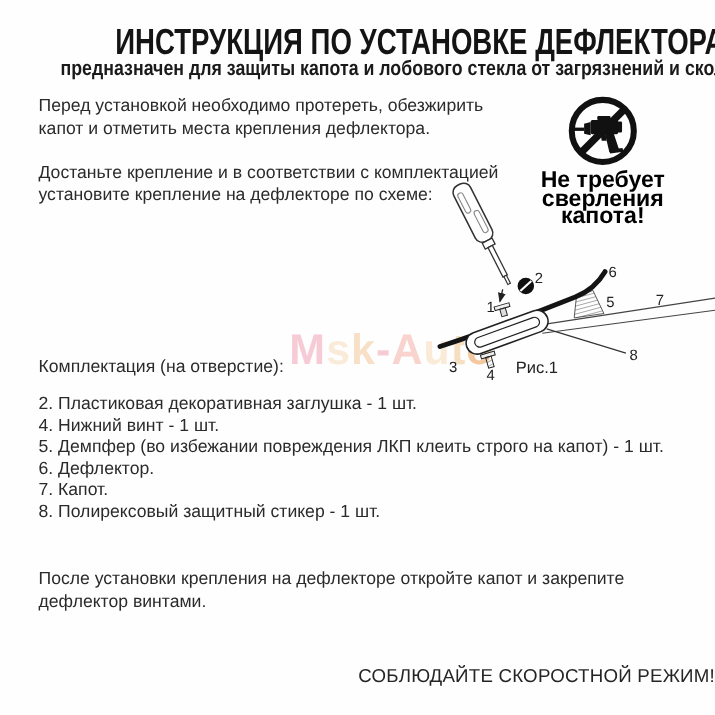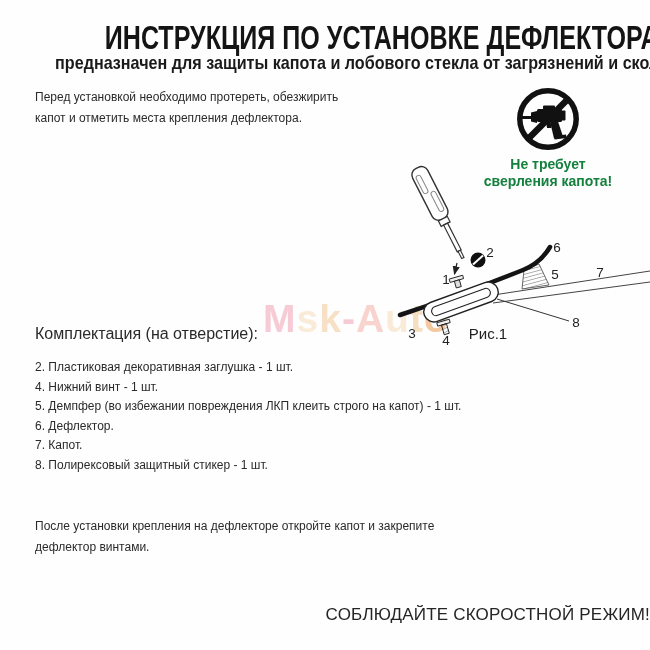--- a/index.html
+++ b/index.html
@@ -11,26 +11,26 @@
   .title-inner{
     display:inline-block;font-size:33px;font-weight:bold;color:#141414;
     white-space:nowrap;transform:scaleX(0.76);transform-origin:50% 50%;
     letter-spacing:0px;
   }
   .subtitle-wrap{position:absolute;left:0;top:52px;width:650px;text-align:center;}
   .subtitle-inner{
     display:inline-block;font-size:19px;font-weight:bold;color:#1a1a1a;
     white-space:nowrap;transform:scaleX(0.85);transform-origin:50% 50%;
   }
-  .textline{white-space:nowrap;font-size:12px;color:#2a2a2a;}
+  .textline{white-space:nowrap;font-size:16px;color:#2a2a2a;}
   .intro-a{position:absolute;left:35px;top:87px;line-height:20.5px;}
   .intro-b{position:absolute;left:35px;top:148px;line-height:20px;}
   .badge{position:absolute;left:478px;top:84px;width:140px;text-align:center;}
   .badge svg{display:block;margin:0 auto;}
-  .badge-text{margin-top:2px;font-size:14px;font-weight:bold;line-height:16.5px;color:#15803d;}
+  .badge-text{margin-top:2px;font-size:21px;font-weight:bold;line-height:16.5px;color:#000000;}
   .watermark{
     position:absolute;left:234px;top:299px;z-index:1;
     font-size:39px;font-weight:bold;letter-spacing:1px;white-space:nowrap;line-height:1;margin-left:29px;
   }
   .diagram{position:absolute;left:373px;top:155px;z-index:2;}
   .parts-heading{position:absolute;left:35px;top:325px;font-size:16px;z-index:3;}
   .parts-list{position:absolute;left:35px;top:358px;line-height:19.5px;z-index:3;}
   .outro{position:absolute;left:35px;top:516px;line-height:21px;}
   .footer-wrap{position:absolute;left:0;top:605px;width:650px;text-align:right;}
   .footer-inner{font-size:17px;color:#252525;letter-spacing:0.2px;}
@@ -44,20 +44,24 @@
   <div class="title-wrap">
     <span class="title-inner">ИНСТРУКЦИЯ ПО УСТАНОВКЕ ДЕФЛЕКТОРА КАПОТА</span>
   </div>
   <div class="subtitle-wrap">
     <span class="subtitle-inner">предназначен для защиты капота и лобового стекла от загрязнений и сколов</span>
   </div>
 
   <div class="intro-a">
     <div class="textline">Перед установкой необходимо протереть, обезжирить</div>
     <div class="textline">капот и отметить места крепления дефлектора.</div>
+  </div>
+  <div class="intro-b">
+    <div class="textline">Достаньте крепление и в соответствии с комплектацией</div>
+    <div class="textline">установите крепление на дефлекторе по схеме:</div>
   </div>
 
   <div class="badge">
     <svg width="70" height="70" viewBox="0 0 70 70">
       <g fill="#111">
         <rect x="8" y="32" width="10" height="3"></rect>
         <polygon points="18,28.5 24,27 24,39 18,37.5"></polygon>
         <rect x="24" y="25" width="25" height="13" rx="1.5"></rect>
         <rect x="30" y="21.5" width="12" height="4" rx="1"></rect>
         <rect x="48.5" y="26.5" width="4" height="10" rx="1"></rect>

